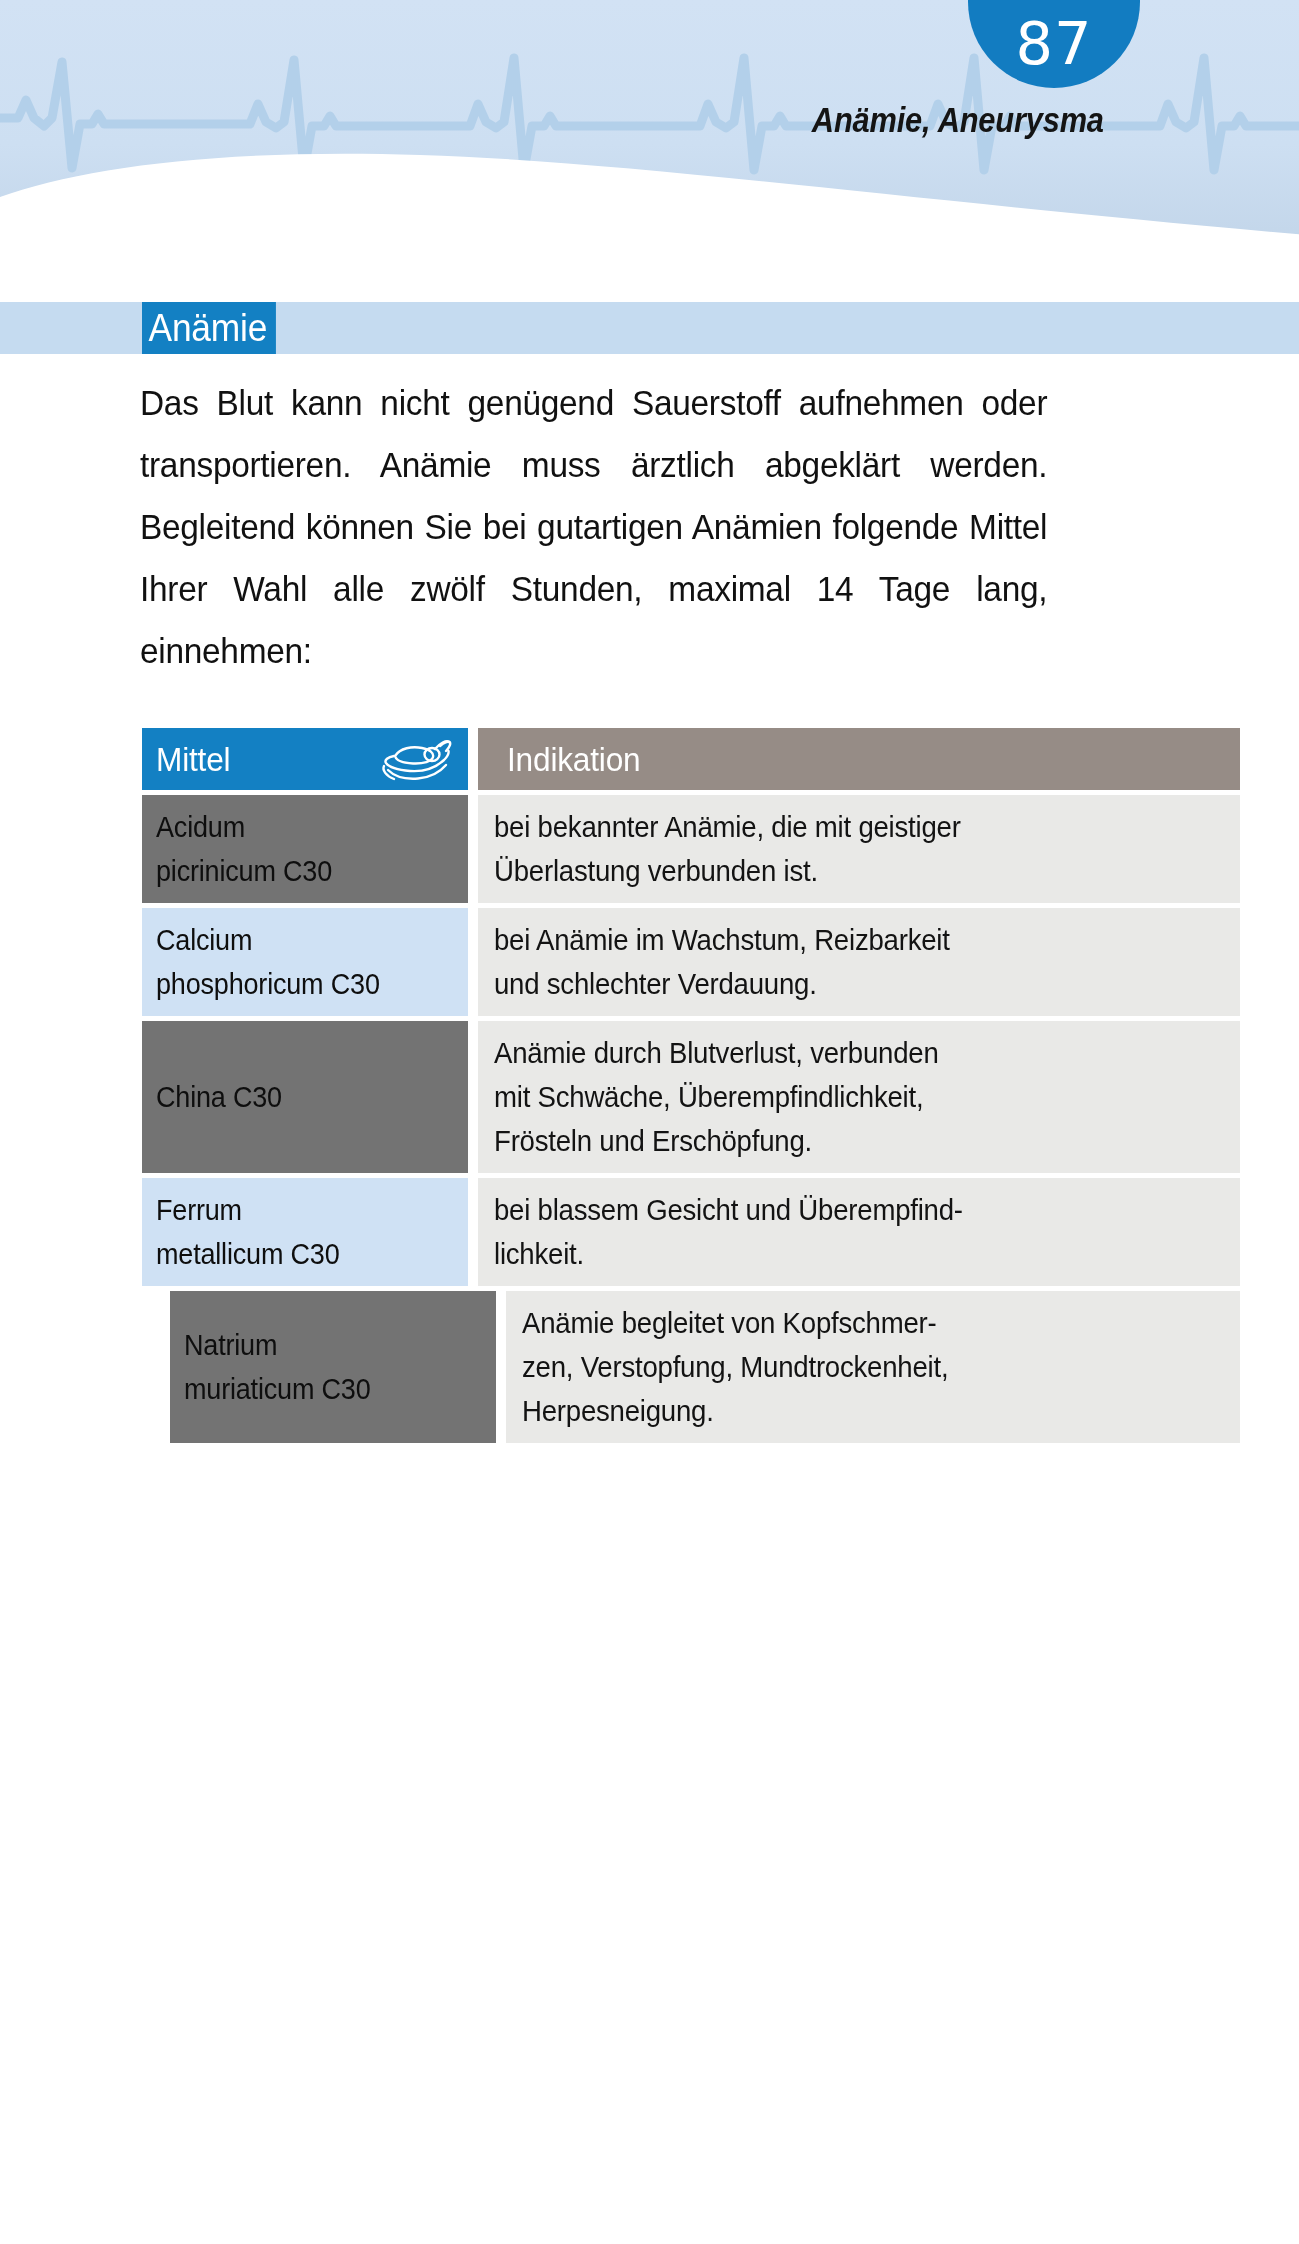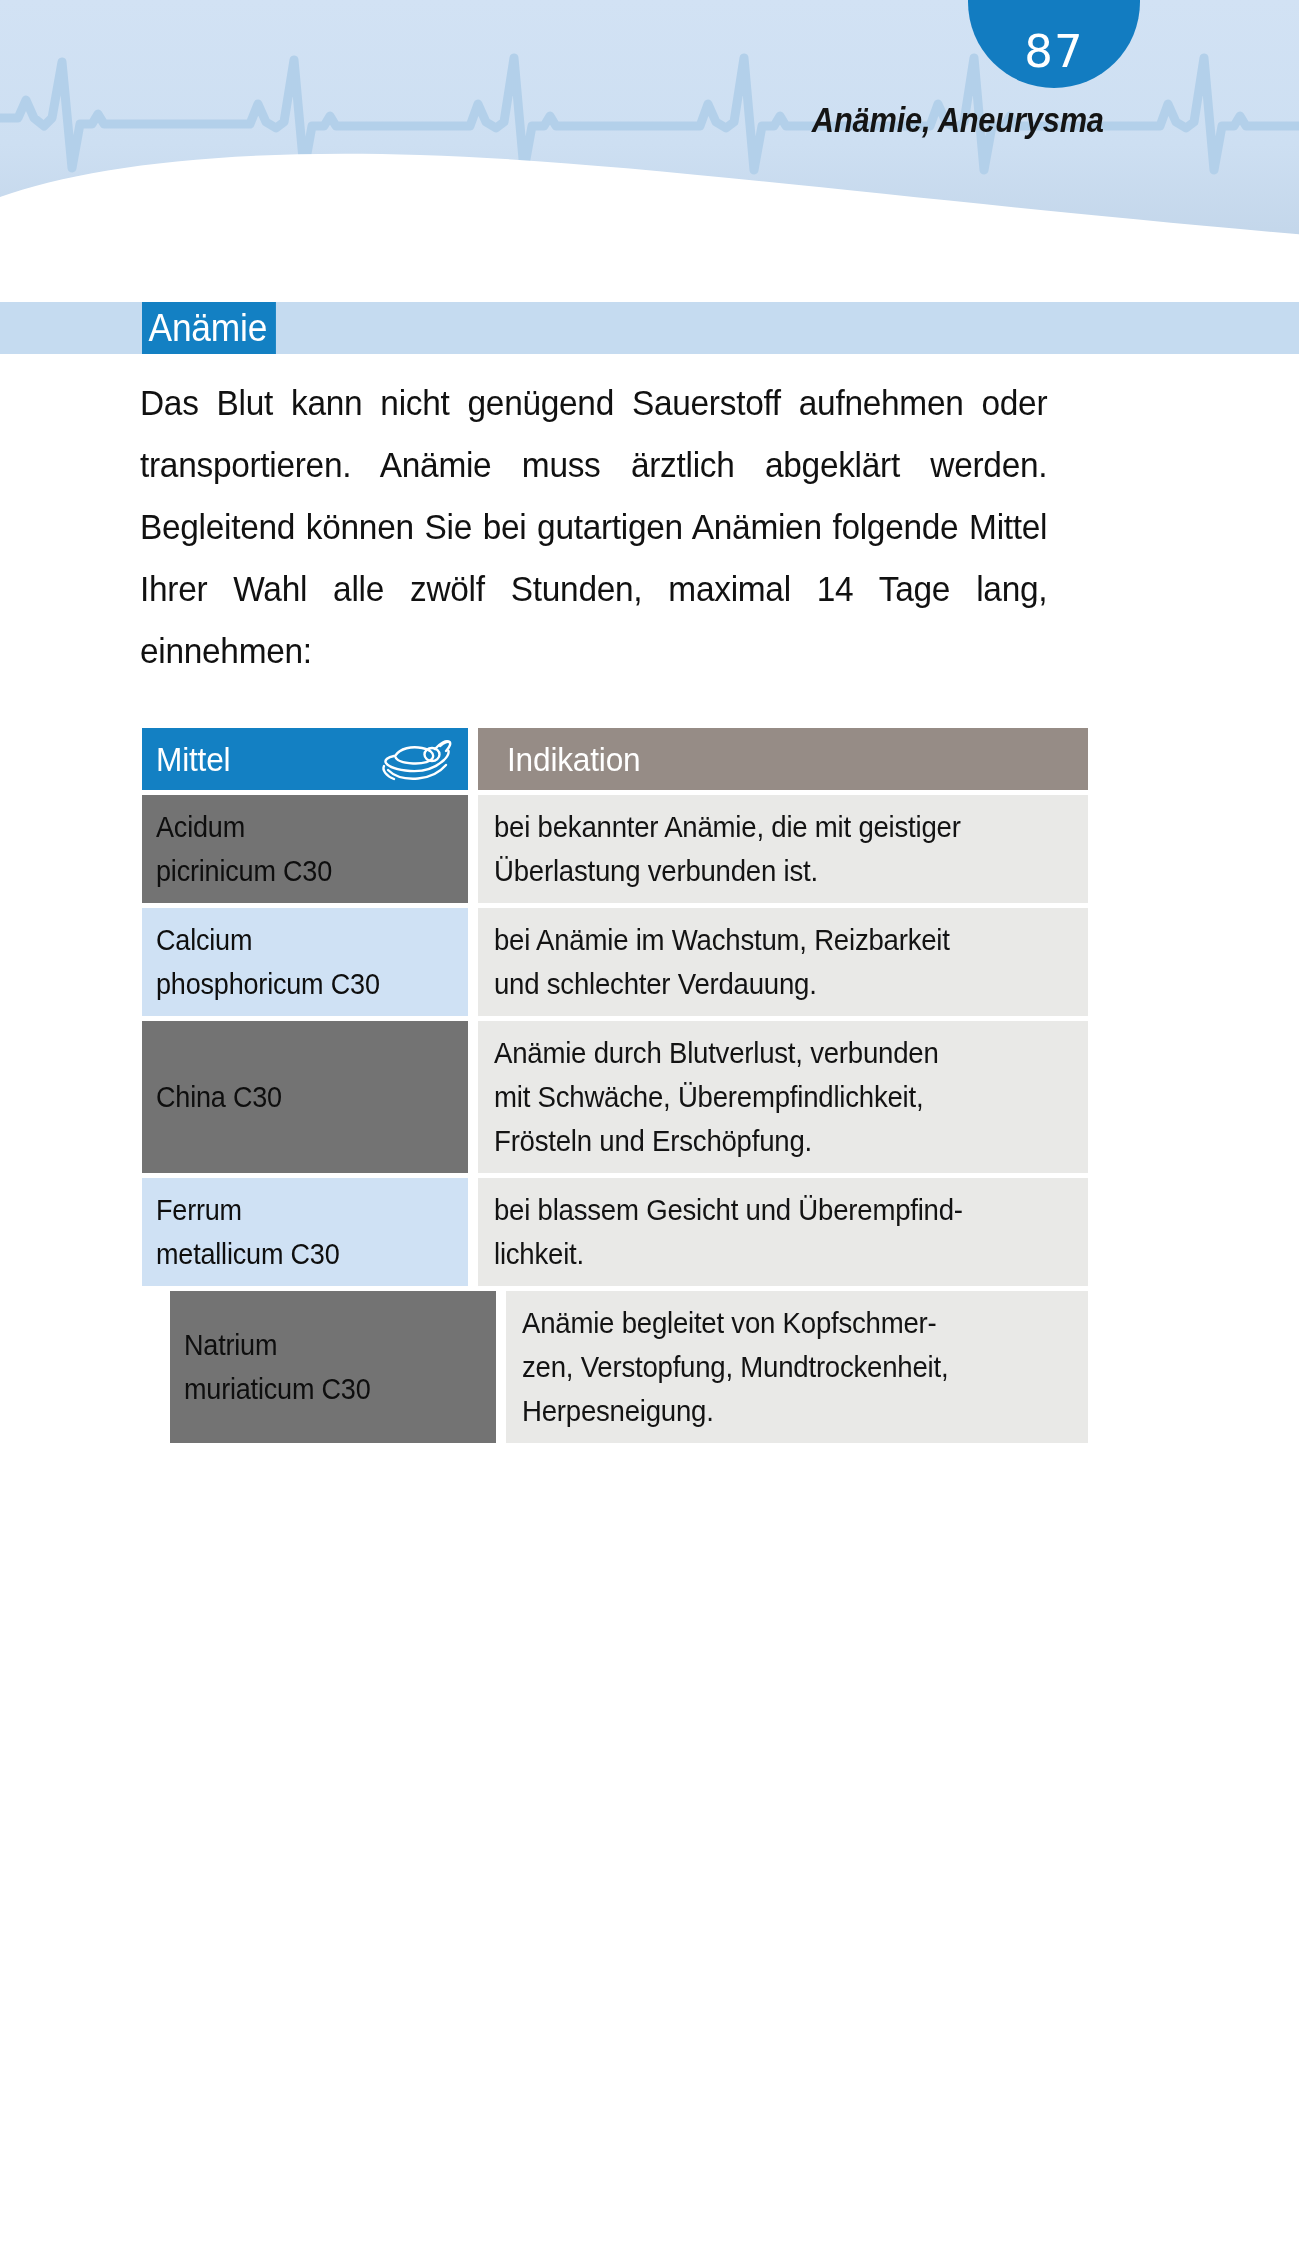--- a/index.html
+++ b/index.html
@@ -45,21 +45,21 @@
     border-radius: 0 0 86px 86px;
     z-index: 5;
   }
   .page-badge-number {
     position: absolute;
     left: 0;
     bottom: 10px;
     width: 100%;
     text-align: center;
     color: #ffffff;
-    font-size: 45px;
+    font-size: 59px;
     font-weight: 400;
     letter-spacing: 1px;
     font-family: "DejaVu Sans", sans-serif;
   }
 
   .header-title {
     position: absolute;
     right: 195px;
     top: 100px;
     font-size: 35px;
@@ -114,21 +114,21 @@
     transform-origin: left top;
   }
   .intro p { text-align: justify; text-justify: inter-word; }
   .intro p::after { content: ""; display: inline-block; width: 100%; }
 
   
   .remedy-table {
     position: absolute;
     left: 142px;
     top: 728px;
-    width: 946px;
+    width: 1098px;
   }
   .trow {
     display: flex;
     width: 100%;
     margin-bottom: 5px;
   }
   .trow:last-child { margin-bottom: 0; padding-left: 28px; }
 
   .cell-left {
     width: 326px;

